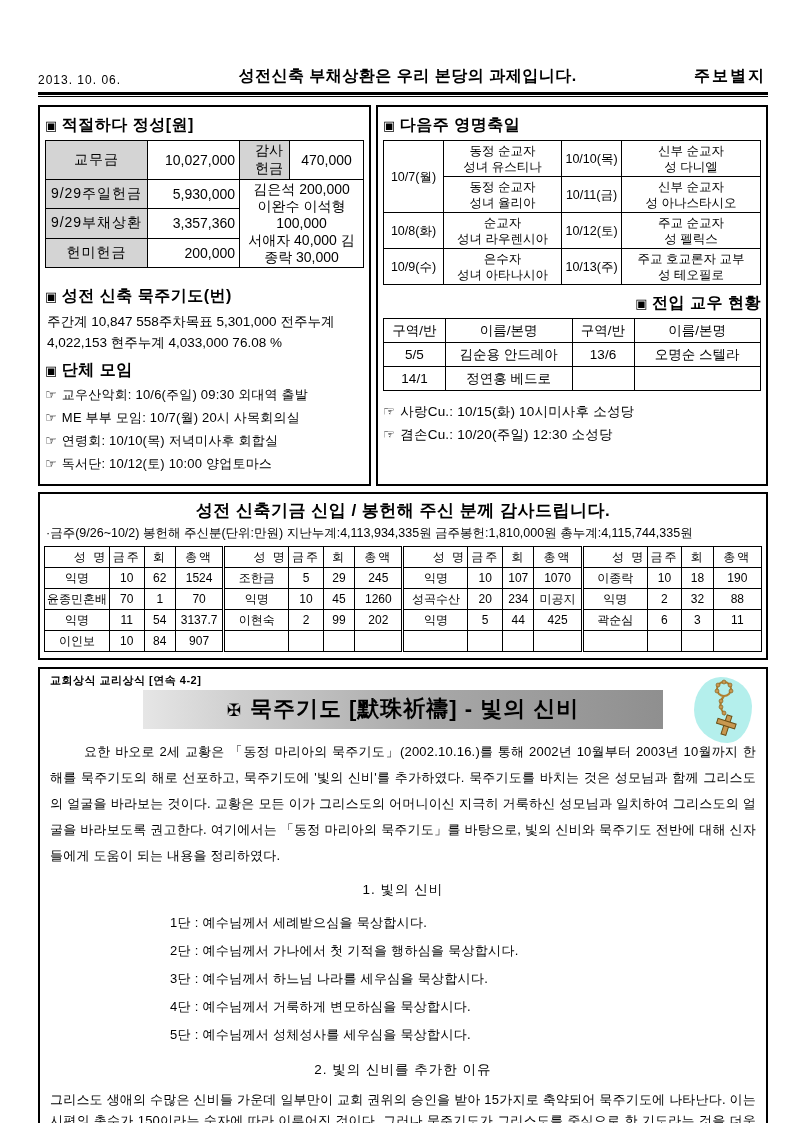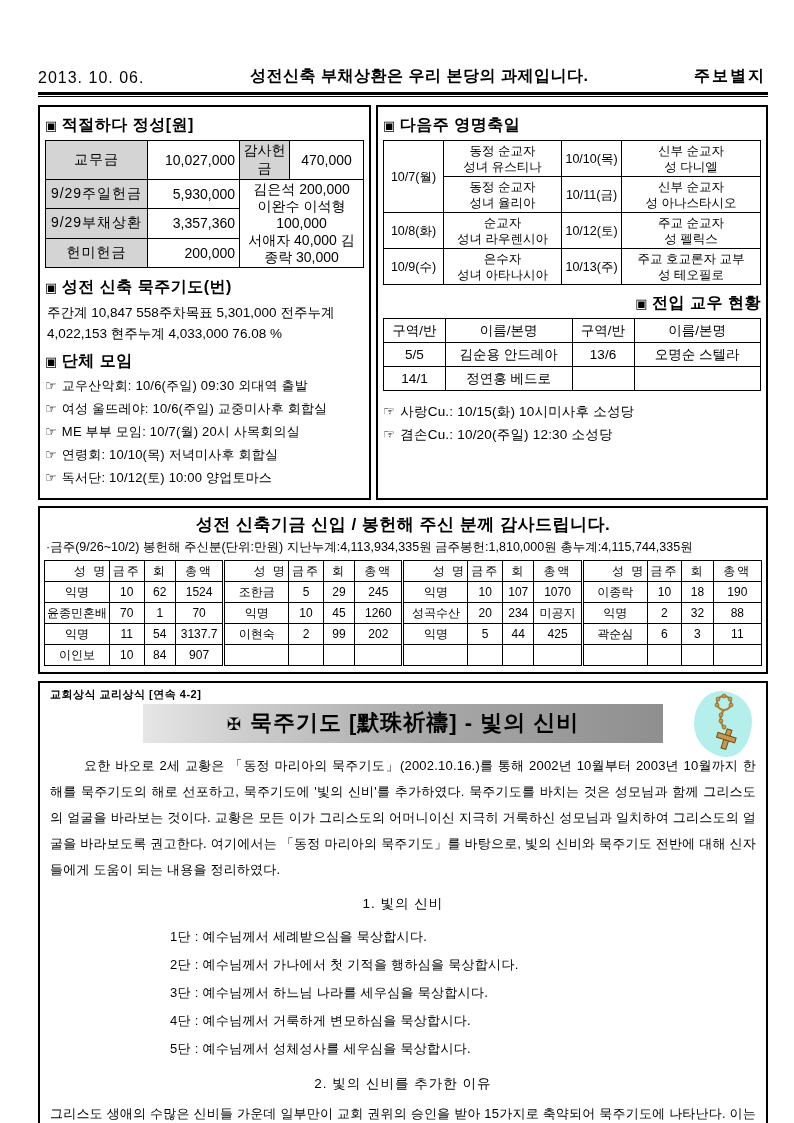--- a/index.html
+++ b/index.html
@@ -2,21 +2,21 @@
 <html><head>
 <meta charset="utf-8">
 <style>
   * { box-sizing: border-box; margin: 0; padding: 0; }
   html,body { width:794px; height:1123px; background:#fff; color:#000;
     font-family:"Liberation Sans","DejaVu Sans",sans-serif; overflow:hidden; }
   .page { position:relative; width:794px; height:1123px; padding:66px 26px 0 38px; }
 
   
   .hdr { display:flex; align-items:flex-end; justify-content:space-between; padding:0 2px 5px 0; }
-  .hdr-date { font-size:16px; letter-spacing:1px; }
+  .hdr-date { font-size:12px; letter-spacing:1px; }
   .hdr-title { font-size:16px; font-weight:bold; letter-spacing:0.5px; }
   .hdr-badge { font-size:16px; font-weight:bold; letter-spacing:2px; }
   .double-rule { border-top:3px solid #000; border-bottom:1px solid #000; height:5px; margin-bottom:8px; }
 
   
   .sec-title { font-size:16px; font-weight:bold; margin:2px 0 4px 0; letter-spacing:0.5px; }
   .sq { font-size:13px; margin-right:4px; }
   .bullet-line { font-size:13px; margin:5px 0; letter-spacing:0.2px; white-space:nowrap; }
   .hand { margin-right:5px; }
   table { border-collapse:collapse; }
@@ -26,21 +26,21 @@
   
   .top-row { display:flex; gap:5px; }
   .box { border:2px solid #000; padding:6px 5px; background:#fff; }
   .box-left { width:333px; min-height:280px; }
   .box-right { width:392px; min-height:280px; }
 
   .offer-table { width:100%; }
   .offer-table td { height:25px; font-size:14px; }
   .offer-table .lbl { width:102px; letter-spacing:1px; }
   .offer-table .val { width:92px; text-align:right; padding-right:4px; }
-  .offer-table .tlbl { width:50px; }
+  .offer-table .tlbl { width:50px;padding-left:12px; }
   .offer-table .tval { text-align:center; }
   .donors { font-size:11.5px; line-height:17px; border-top:1px dotted #000; }
 
   .rosary-stats { font-size:13.5px; line-height:21px; margin:2px 0 4px 2px; white-space:nowrap; }
 
   .feast-table { width:100%; table-layout:fixed; }
   .feast-table td { font-size:12.5px; padding:1px 0; line-height:16px; height:36px; }
   .feast-table .fd { width:60px; }
   .feast-table .fc1 { width:118px; }
   .feast-table .fd2 { width:60px; }
@@ -116,33 +116,32 @@
           <td class="lbl gray">9/29부채상환</td>
           <td class="val">3,357,360</td>
         </tr>
         <tr>
           <td class="lbl gray">헌미헌금</td>
           <td class="val">200,000</td>
         </tr>
       </tbody>
         </table>
 
-      <div class="sec-title" style="margin-top:9px;">
+      <div class="sec-title" style="margin-top:18px;">
         <span class="sq">▣</span><span>성전 신축 묵주기도(번)</span>
       </div>
       <div class="rosary-stats">
         <div>주간계 10,847   558주차목표 5,301,000   전주누계</div>
         <div>4,022,153   현주누계 4,033,000     76.08 %</div>
       </div>
 
       <div class="sec-title" style="margin-top:7px;">
         <span class="sq">▣</span><span>단체 모임</span>
       </div>
       <div class="bullet-line"><span class="hand">☞</span><span>교우산악회: 10/6(주일) 09:30  외대역 출발</span></div>
-      <div class="bullet-line"><span class="hand">☞</span><span>여성 울뜨레야: 10/6(주일) 교중미사후  회합실</span></div>
       <div class="bullet-line"><span class="hand">☞</span><span>ME 부부 모임: 10/7(월) 20시  사목회의실</span></div>
       <div class="bullet-line"><span class="hand">☞</span><span>연령회: 10/10(목) 저녁미사후  회합실</span></div>
       <div class="bullet-line"><span class="hand">☞</span><span>독서단: 10/12(토) 10:00  양업토마스</span></div>
     </div>
 
     <div class="box box-right">
       <div class="sec-title">
         <span class="sq">▣</span><span>다음주 영명축일</span>
       </div>
       <table class="feast-table">

